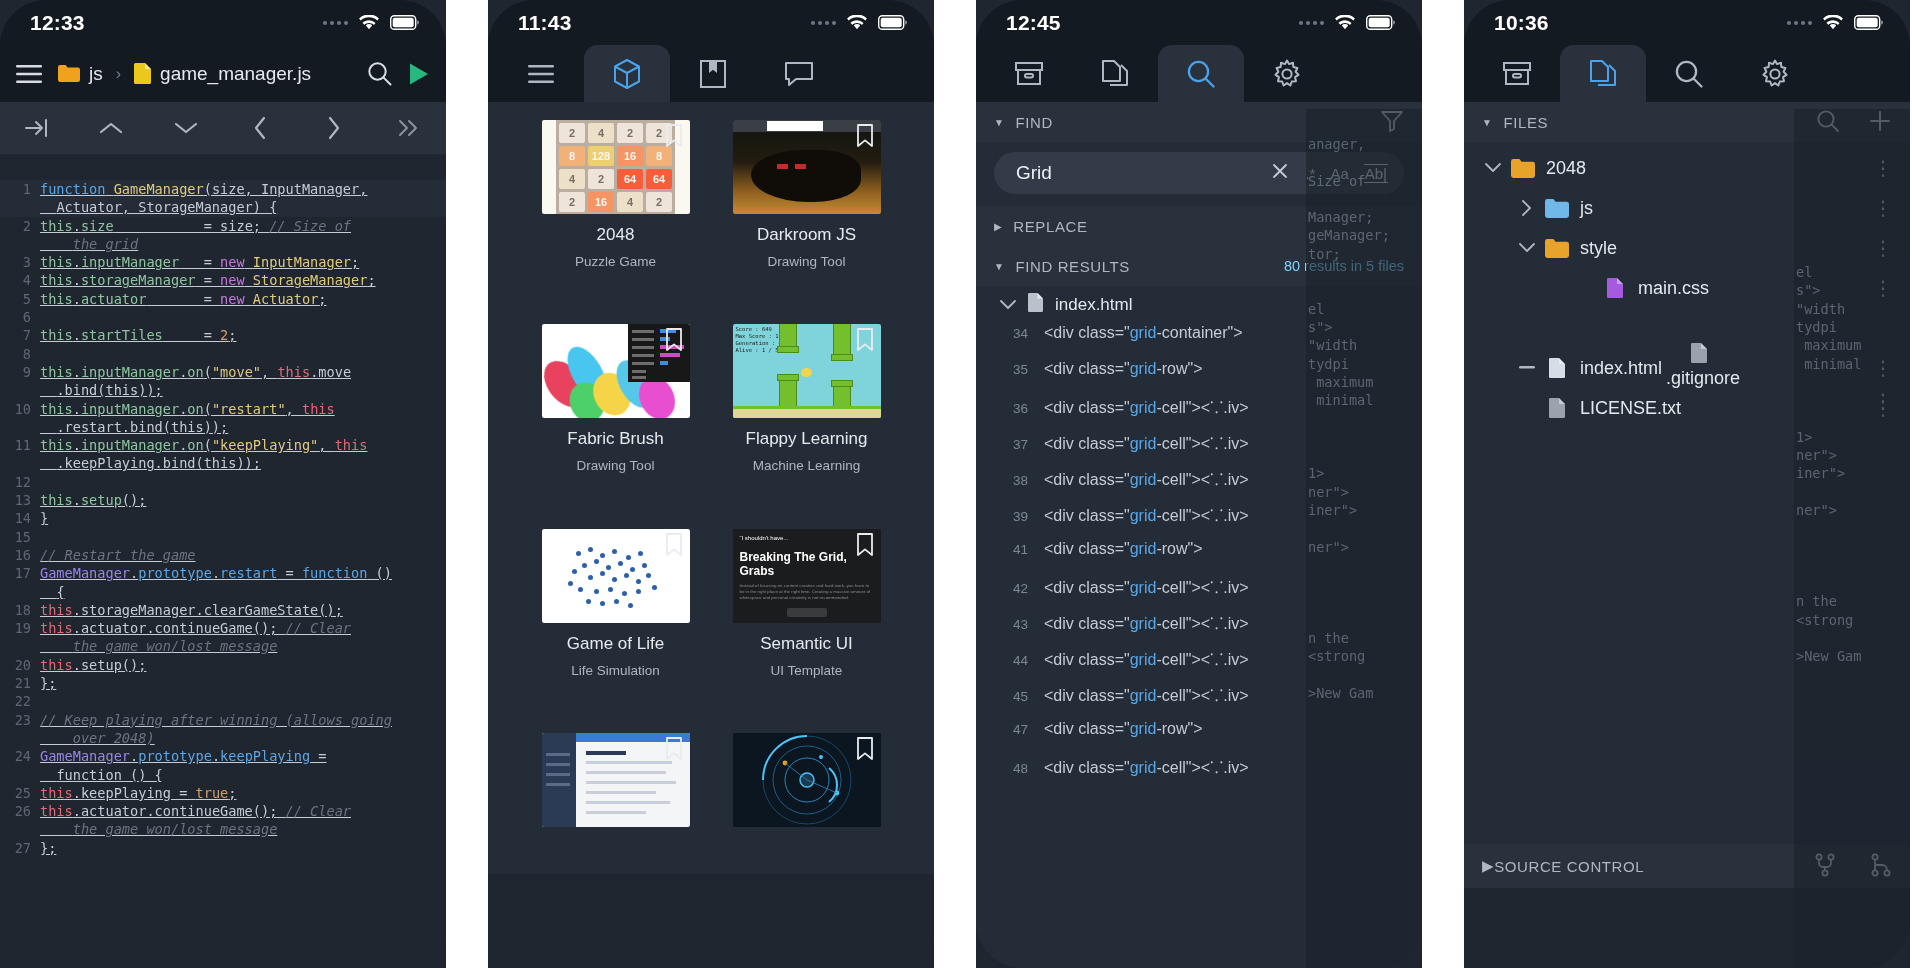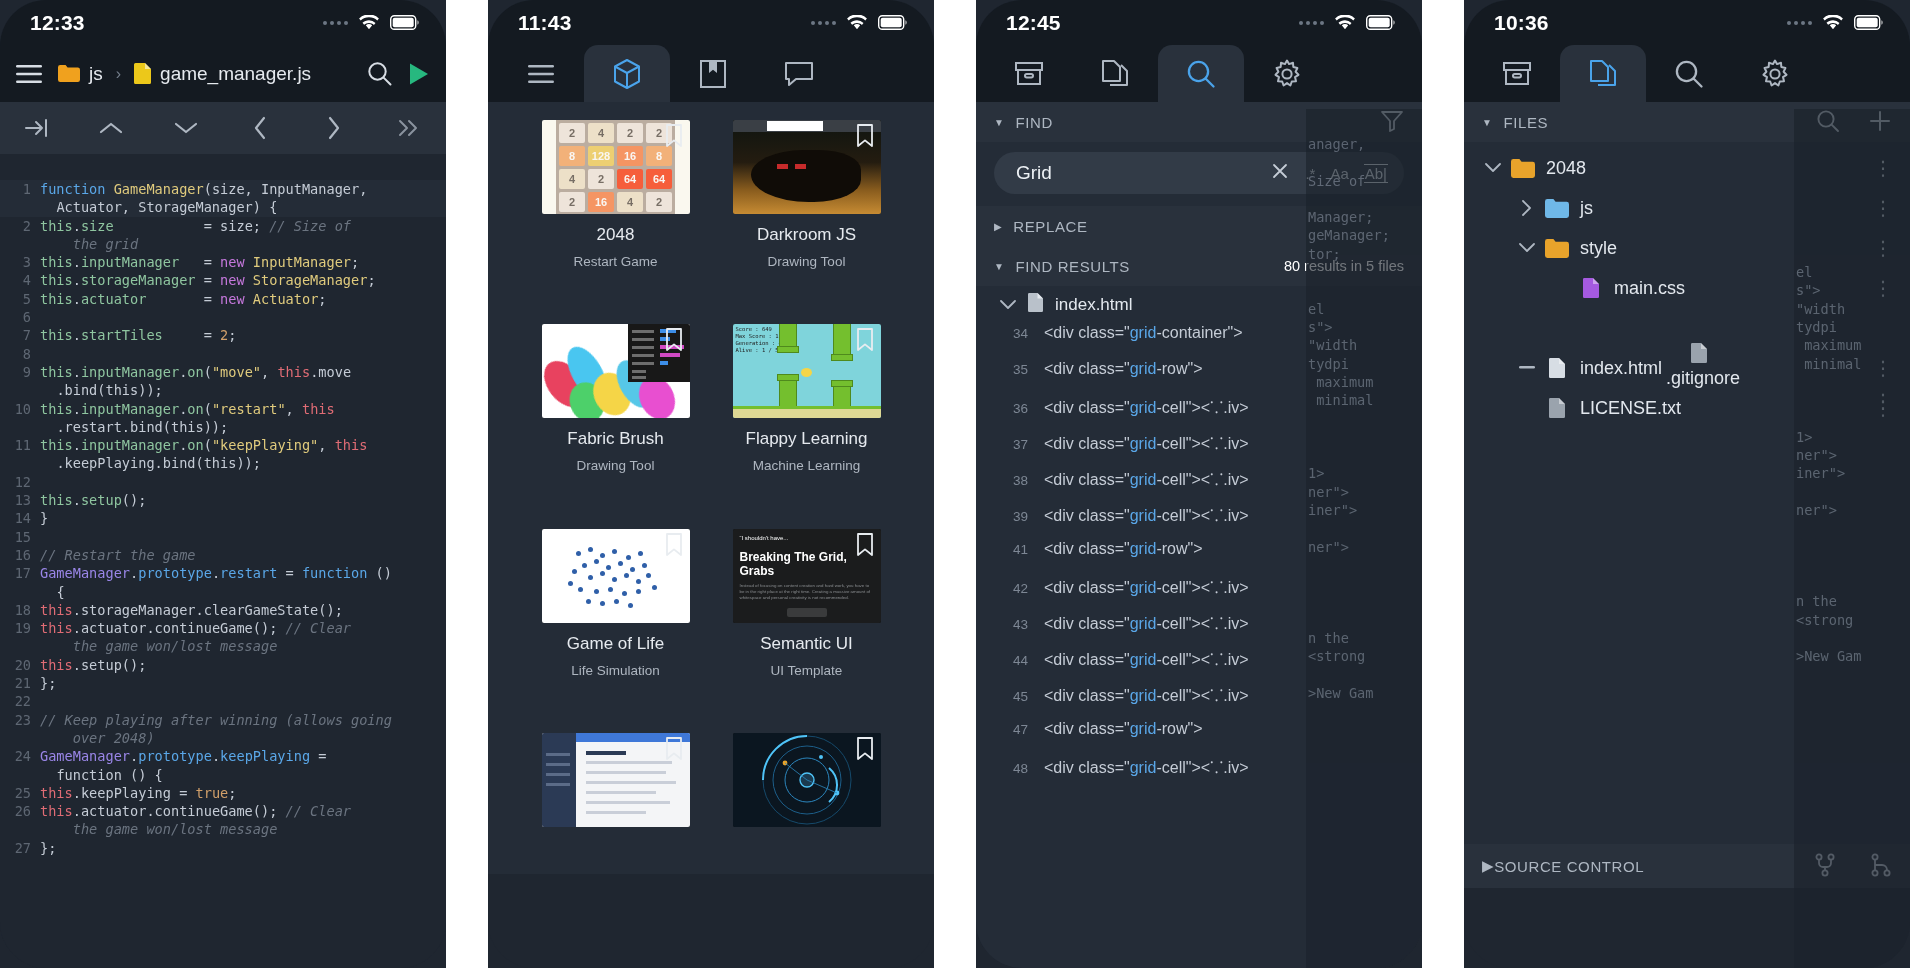--- a/index.html
+++ b/index.html
@@ -49,21 +49,21 @@
   .codewrap{
     background:#1f2630; height:875px; padding-top:26px; position:relative; overflow:hidden;
   }
   .code{ font-family:"DejaVu Sans Mono", monospace; font-size:13.6px; line-height:18.3px; }
   .crow{ display:flex; padding:0 0 0 4px; }
   .crow.cur{ background:#242c37; }
   .ln{
     width:36px; flex:0 0 36px; text-align:right; color:#5e6773; padding-right:9px;
     user-select:none;
   }
-  .ctxt{ white-space:pre-wrap; color:#c5ccd6; flex:1; padding-right:16px;}
+  .ctxt{ white-space:pre-wrap; color:#c5ccd6; flex:1; padding-right:16px;text-decoration:underline;}
   .kw{color:#5aa7e8;} .fn{color:#e0cb7d;} .str{color:#e0cb7d;}
   .this{color:#e06c75;} .new{color:#c678dd;} .cm{color:#6b7480; font-style:italic;}
   .id{color:#8fc6a0;} .pl{color:#9a86e8;} .prop{color:#5aa7e8;} .num{color:#d2a06a;}
   .pn{color:#c5ccd6;}
 
   
   .labs-search{
     background:#29313c; padding:10px 22px 14px 22px;
   }
   .sfield{
@@ -131,21 +131,21 @@
 
   
   .radial{width:100%;height:100%;background:#0b1620;position:relative;overflow:hidden;}
 
   
   .sec{
     height:40px; background:#29313c; display:flex; align-items:center; padding:0 18px;
     color:#aeb7c2; font-size:15px; letter-spacing:.6px;
   }
   .sec .tri{ margin-right:11px; color:#aeb7c2; font-size:10px;}
-  .sec .cnt{ margin-left:auto; color:#ffffff; font-size:14.5px; letter-spacing:0;}
+  .sec .cnt{ margin-left:auto; color:#7dd3fc; font-size:14.5px; letter-spacing:0;}
   .findfield-wrap{ background:#242c37; padding:10px 18px 12px 18px;}
   .findfield{
     height:42px; background:#323b47; border-radius:21px; display:flex; align-items:center;
     padding:0 16px 0 22px; color:#eef2f6; font-size:19px;
   }
   .findfield .acts{ margin-left:auto; display:flex; align-items:center; gap:15px;}
   .findfield .acts .t{ color:#c5ccd6; font-size:15px;}
   .fr-list{ background:#242c37; height:760px; overflow:hidden;}
   .fr-file{ display:flex; align-items:center; height:38px; padding-left:24px; gap:12px; color:#e3e8ee; font-size:17px;}
   .fr-row{ display:flex; align-items:baseline; height:36px; padding-left:28px; gap:16px;}
@@ -482,21 +482,21 @@
                   <div class="t" style="background: rgb(245, 149, 99); color: rgb(249, 246, 242);">16</div>
                   <div class="t" style="background: rgb(237, 224, 200);">4</div>
                   <div class="t" style="background: rgb(238, 228, 218);">2</div>
                 </div>
               </div>
           <span class="bm"><svg width="18" height="24" viewBox="0 0 18 24">
                   <path d="M2 1h14v21l-7-5.6L2 22z" fill="none" stroke="#e8ecf0" stroke-width="1.8" stroke-linejoin="round"></path>
                 </svg></span>
         </div>
         <div class="nm">2048</div>
-        <div class="sub">Restart Game</div>
+        <div class="sub">Puzzle Game</div>
       </div>
 
       <div class="card">
         <div class="thumb">
           <div class="darkroom">
             <div class="dr-top">
                   <span class="w"></span>
                 </div>
             <div class="dr-blob"></div>
             <div class="dr-eye" style="left:44px"></div>
@@ -979,21 +979,21 @@
               </svg>
             </span>
             <span class="ico">
               <svg width="24" height="19" viewBox="0 0 24 19">
                 <path d="M0 2.4A2.4 2.4 0 0 1 2.4 0h6l2.2 2.8h11A2.4 2.4 0 0 1 24 5.2v11.4A2.4 2.4 0 0 1 21.6 19H2.4A2.4 2.4 0 0 1 0 16.6z" fill="#e8a32b"></path>
               </svg>
             </span>
             <span>style</span>
             <span class="dots3">⋮</span>
           </div>
-          <div class="trow" style="padding-left: 82px;">
+          <div class="trow" style="padding-left: 106px;">
             <span class="tw"></span>
             <span class="ico">
               <svg width="16" height="20" viewBox="0 0 16 20">
                 <path d="M0 1.3A1.3 1.3 0 0 1 1.3 0H10l6 6v12.7A1.3 1.3 0 0 1 14.7 20H1.3A1.3 1.3 0 0 1 0 18.7z" fill="#a55ae0"></path>
                 <path d="M10 0l6 6h-6z" fill="#ffffff" opacity=".45"></path>
               </svg>
             </span>
             <span>main.css</span>
             <span class="dots3">⋮</span>
           </div>

